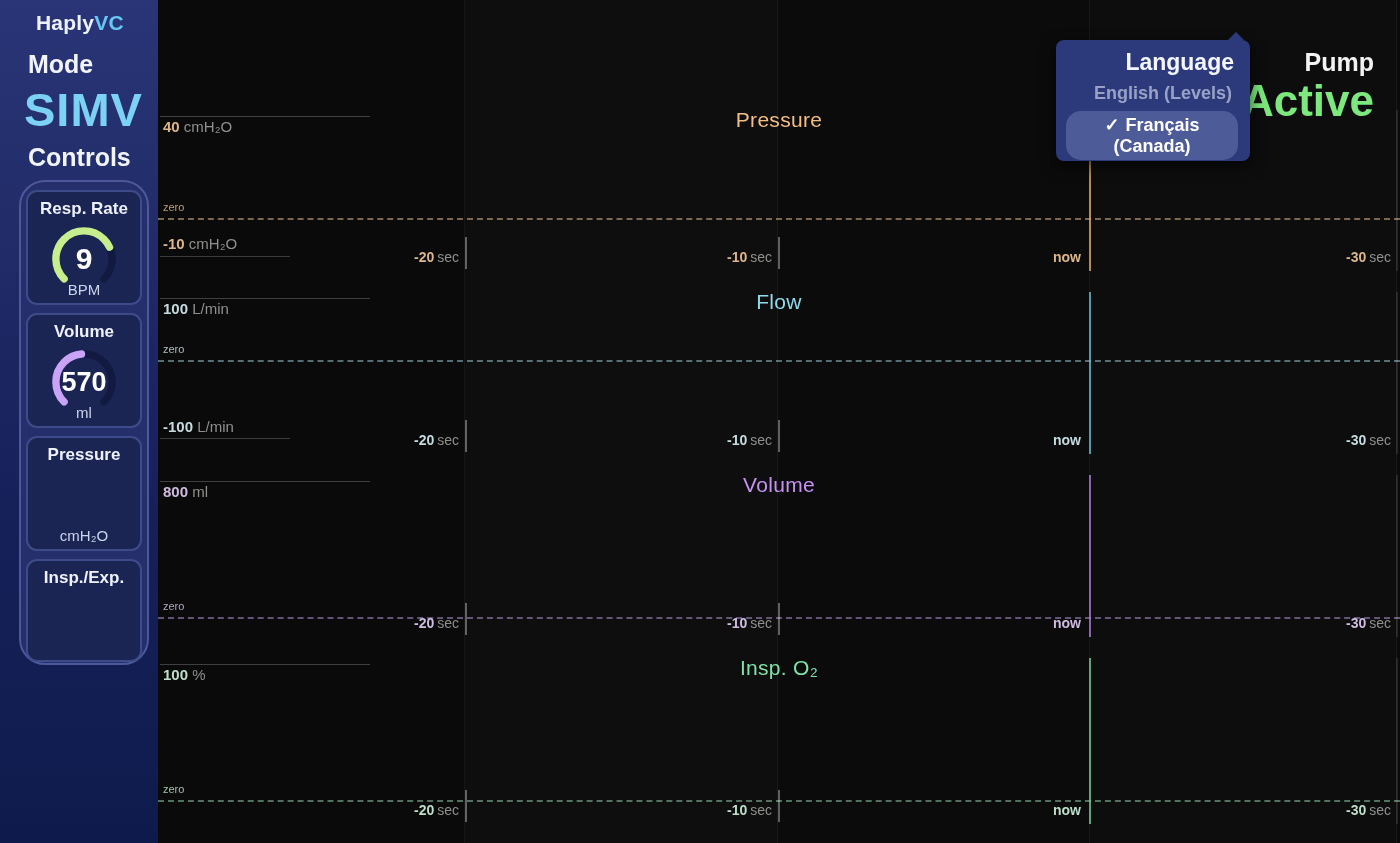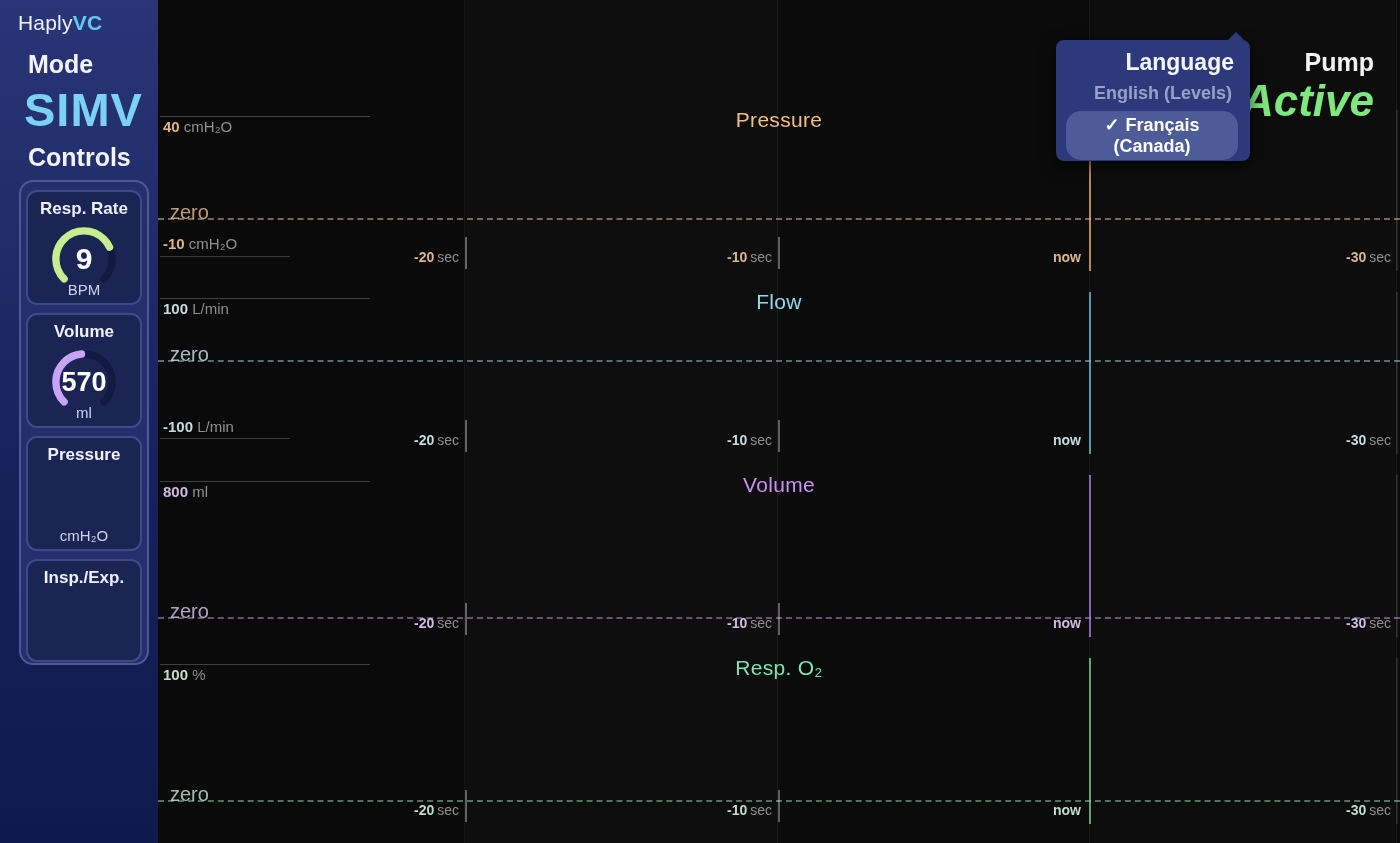--- a/index.html
+++ b/index.html
@@ -4,27 +4,27 @@
 <style>
   * { margin:0; padding:0; box-sizing:border-box; }
   html,body { width:1400px; height:843px; overflow:hidden; background:#090909;
               font-family:"Liberation Sans", sans-serif; }
   .stage { position:relative; width:1400px; height:843px; background:#090909; }
 
   
   .sidebar { position:absolute; left:0; top:0; width:158px; height:843px;
     background:linear-gradient(180deg,#2a3578 0%, #202b67 30%, #16215a 60%, #0f1a4c 100%); }
   .logo { position:absolute; top:11px; left:18px; font-size:21px; letter-spacing:.2px; }
-  .logo .lp { color:#eef2fc; font-weight:400; }
+  .logo .lp { color:#eef2fc; font-weight:700;margin-left:18px; }
   .logo .la { color:#66c7f2; font-weight:800; }
   .mode-label { position:absolute; top:50px; left:28px; font-size:25px; font-weight:700; color:#f2f4fc; }
   .mode-value { position:absolute; top:82px; left:24px; font-size:47px; font-weight:800; color:#7cd2f4; letter-spacing:1px; }
   .controls-label { position:absolute; top:143px; left:28px; font-size:25px; font-weight:700; color:#f2f4fc; }
   .controls-panel { position:absolute; left:19px; top:180px; width:130px; height:485px;
-    background:#242f6c; border:2px solid #4d589b; border-radius:14px; }
+    background:#242f6c; border:2px solid #4d589b; border-radius:26px; }
   .ctl-card { position:absolute; left:5px; width:116px; background:#1b2554;
     border:2px solid #3e4b8b; border-radius:11px; }
   .ctl-title { position:absolute; top:7px; left:0; width:100%; text-align:center;
     font-size:17px; font-weight:700; color:#eef1fb; }
   .gauge { position:absolute; left:50%; transform:translateX(-50%); width:74px; height:74px; }
   .gauge svg { position:absolute; inset:0; }
   .gauge .gval { position:absolute; inset:0; display:flex; align-items:center; justify-content:center;
     font-weight:800; color:#ffffff; }
   .gunit { position:absolute; bottom:5px; left:0; width:100%; text-align:center;
     font-size:15px; color:#ccd3ec; }
@@ -79,21 +79,21 @@
 
   .chart-row { position:absolute; left:0; width:1242px; }
   .chart-title { position:absolute; top:12px; left:0; width:1242px; text-align:center;
     font-size:21px; color:var(--title); letter-spacing:.3px; }
   .ymax-line { position:absolute; top:20px; left:2px; width:210px; border-top:1px solid rgba(255,255,255,0.22); }
   .ymin-line { position:absolute; left:2px; width:130px; border-top:1px solid rgba(255,255,255,0.20); }
   .ylab { position:absolute; left:5px; font-size:15px; white-space:nowrap; }
   .ylab .yv { font-weight:700; color:var(--label); }
   .ylab .yu { color:#8f8f8d; }
   .zero-line { position:absolute; left:0; width:1242px; height:0; border-top:2px dashed var(--dash); }
-  .zero-label { position:absolute; top:-19px; left:5px; font-size:20px; color:var(--label); opacity:.85;margin-left:7px; }
+  .zero-label { position:absolute; top:-19px; left:5px; font-size:11px; color:var(--label); opacity:.85; }
   .tick-line { position:absolute; bottom:2px; width:2px; height:32px; background:rgba(255,255,255,0.35); }
   .tick-label { position:absolute; bottom:6px; width:104px; text-align:right; padding-right:6px;
     font-size:14px; white-space:nowrap; }
   .tick-label .tv { font-weight:700; color:var(--label); }
   .tick-label .tu { color:#8f8f8d; margin-left:3px; }
   .now-line { position:absolute; left:931px; top:14px; bottom:0; width:2px; background:var(--now); }
   .edge-line { position:absolute; left:1238px; top:14px; bottom:0; width:2px; background:rgba(255,255,255,0.10); }
 </style>
 </head>
 <body>
@@ -258,21 +258,21 @@
     <div class="tb-divider"></div>
     <button class="interval-pill">
       <span class="iv">15</span>
       <span class="iu">min</span>
       <span class="caret">▾</span>
     </button>
   </div>
 
   <div class="pump-box">
     <div class="pump-label">Pump</div>
-    <div class="pump-status" id="pump-status-value" style="color: rgb(125, 232, 125); font-style: italic;">Active</div>
+    <div class="pump-status" id="pump-status-value" style="color: rgb(125, 232, 125);">Active</div>
   </div>
 
   <div class="chart-area">
     <div class="col col1"></div>
     <div class="col col2"></div>
     <div class="col col3"></div>
     <div class="col col4"></div>
     <div class="col col5"></div>
 
     <div class="chart-row" style="top: 0px; height: 175px; --title: #f4bd84; --label: #dcb58c; --dash: rgba(219,181,140,0.55); --now: rgba(240,180,110,0.75);">
@@ -339,21 +339,21 @@
       <div class="tick-label" style="left:516px;"><span class="tv">-10</span><span class="tu">sec</span></div>
       <div class="tick-label" style="left:828px;"><span class="tv">now</span><span class="tu"></span></div>
       <div class="tick-label" style="left:1135px;"><span class="tv">-30</span><span class="tu">sec</span></div>
       <div class="tick-line" style="left:307px;"></div>
       <div class="tick-line" style="left:620px;"></div>
       <div class="now-line"></div>
       <div class="edge-line"></div>
     </div>
 
     <div class="chart-row" style="top: 548px; height: 180px; --title: #7fe3ab; --label: #bedecb; --dash: rgba(150,215,180,0.50); --now: rgba(130,225,170,0.70);">
-      <div class="chart-title">Resp. O₂</div>
+      <div class="chart-title">Insp. O₂</div>
       <div class="ymax-line"></div>
       <div class="ylab" style="top:22px;">
         <span class="yv">100</span>
         <span class="yu">%</span>
       </div>
       <div class="zero-line" style="top:156px;">
         <span class="zero-label">zero</span>
       </div>
       <div class="tick-label" style="left:203px;"><span class="tv">-20</span><span class="tu">sec</span></div>
       <div class="tick-label" style="left:516px;"><span class="tv">-10</span><span class="tu">sec</span></div>

